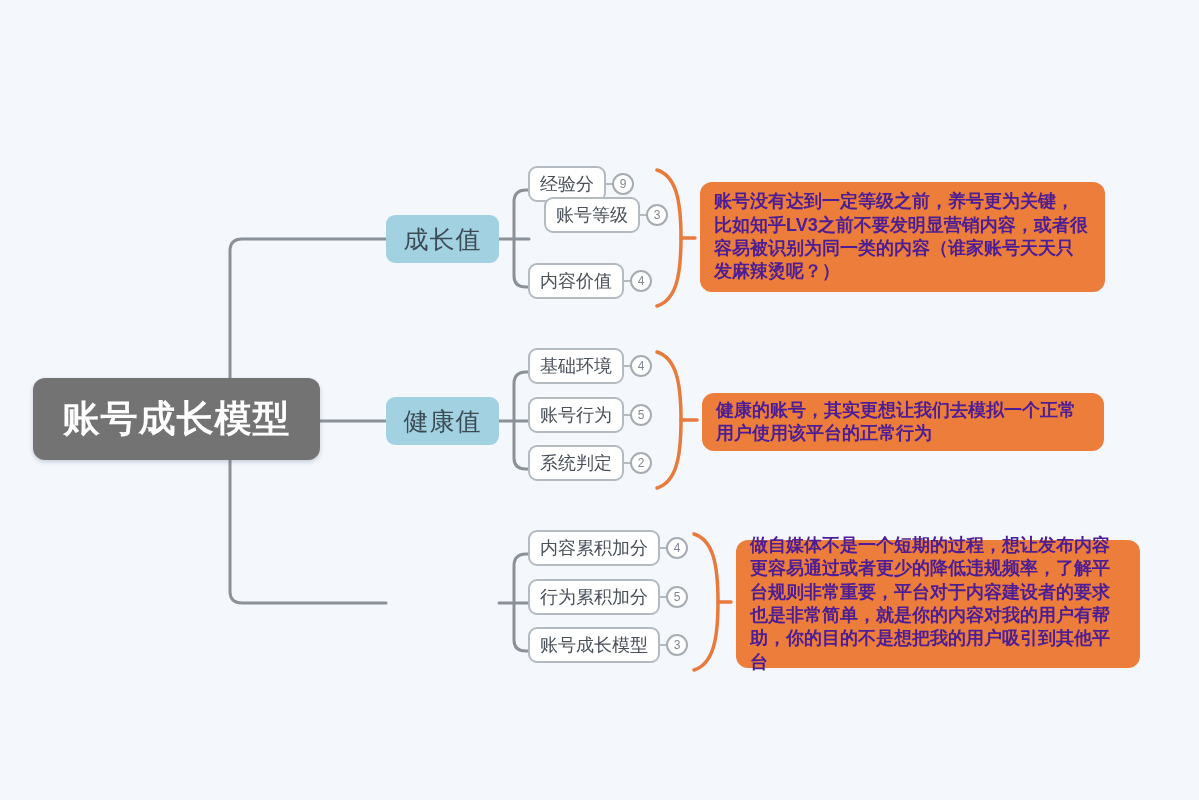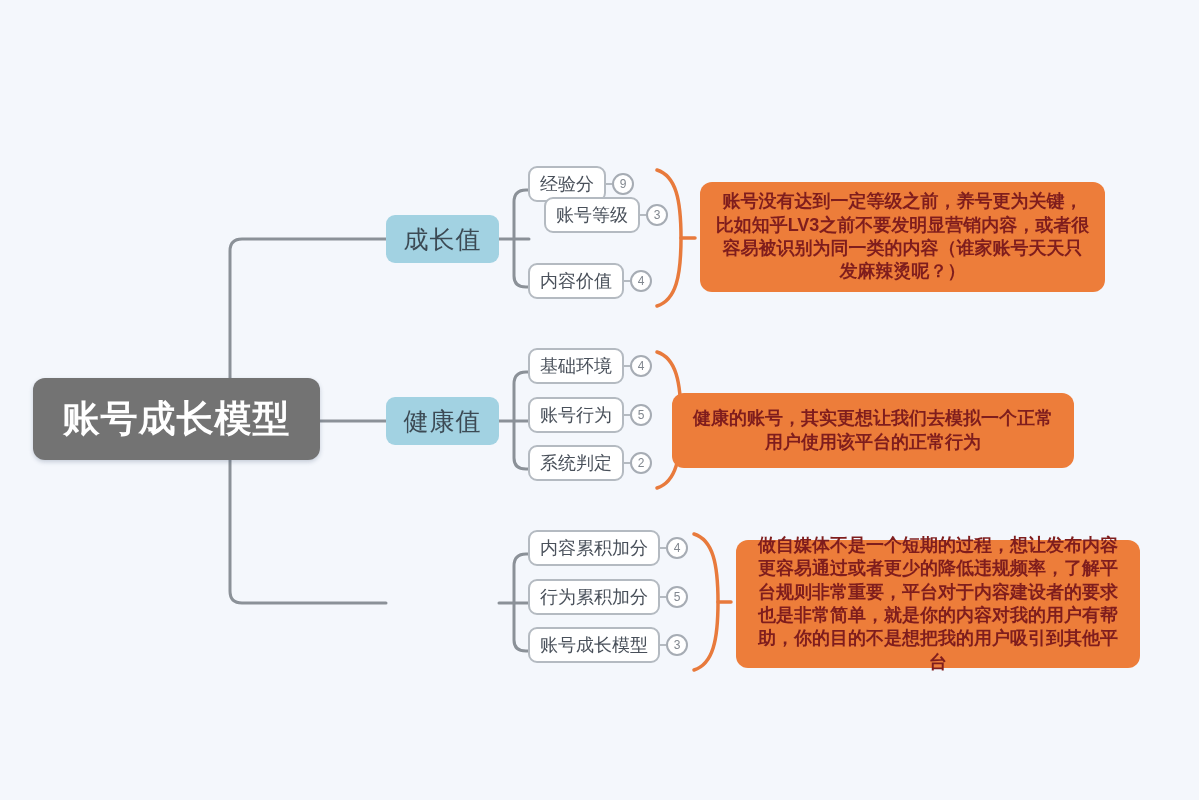--- a/index.html
+++ b/index.html
@@ -97,29 +97,29 @@
     z-index: 2;
     box-sizing: border-box;
     background: #ed7d3a;
     border-radius: 12px;
     display: flex;
     align-items: center;
     justify-content: center;
     padding: 4px 14px;
   }
   .note-text {
-    color: #7f1d1d;
+    color: #4c1d95;
     font-size: 18px;
     font-weight: bold;
     line-height: 1.3;
-    text-align: center;
+    text-align: left;
     word-break: break-all;
   }
   .note.n0 { left: 700px; top: 182px; width: 405px; height: 110px; }
-  .note.n1 { left: 672px; top: 393px; width: 402px; height: 75px; }
+  .note.n1 { left: 702px; top: 393px; width: 402px; height: 58px; }
   .note.n2 { left: 736px; top: 540px; width: 404px; height: 128px; }
   
   .c00 { left: 528px; top: 172px; }
   .c01 { left: 528px; top: 203px; padding-left: 16px; }
   .c02 { left: 528px; top: 269px; }
   .c10 { left: 528px; top: 354px; }
   .c11 { left: 528px; top: 403px; }
   .c12 { left: 528px; top: 451px; }
   .c20 { left: 528px; top: 536px; }
   .c21 { left: 528px; top: 585px; }

